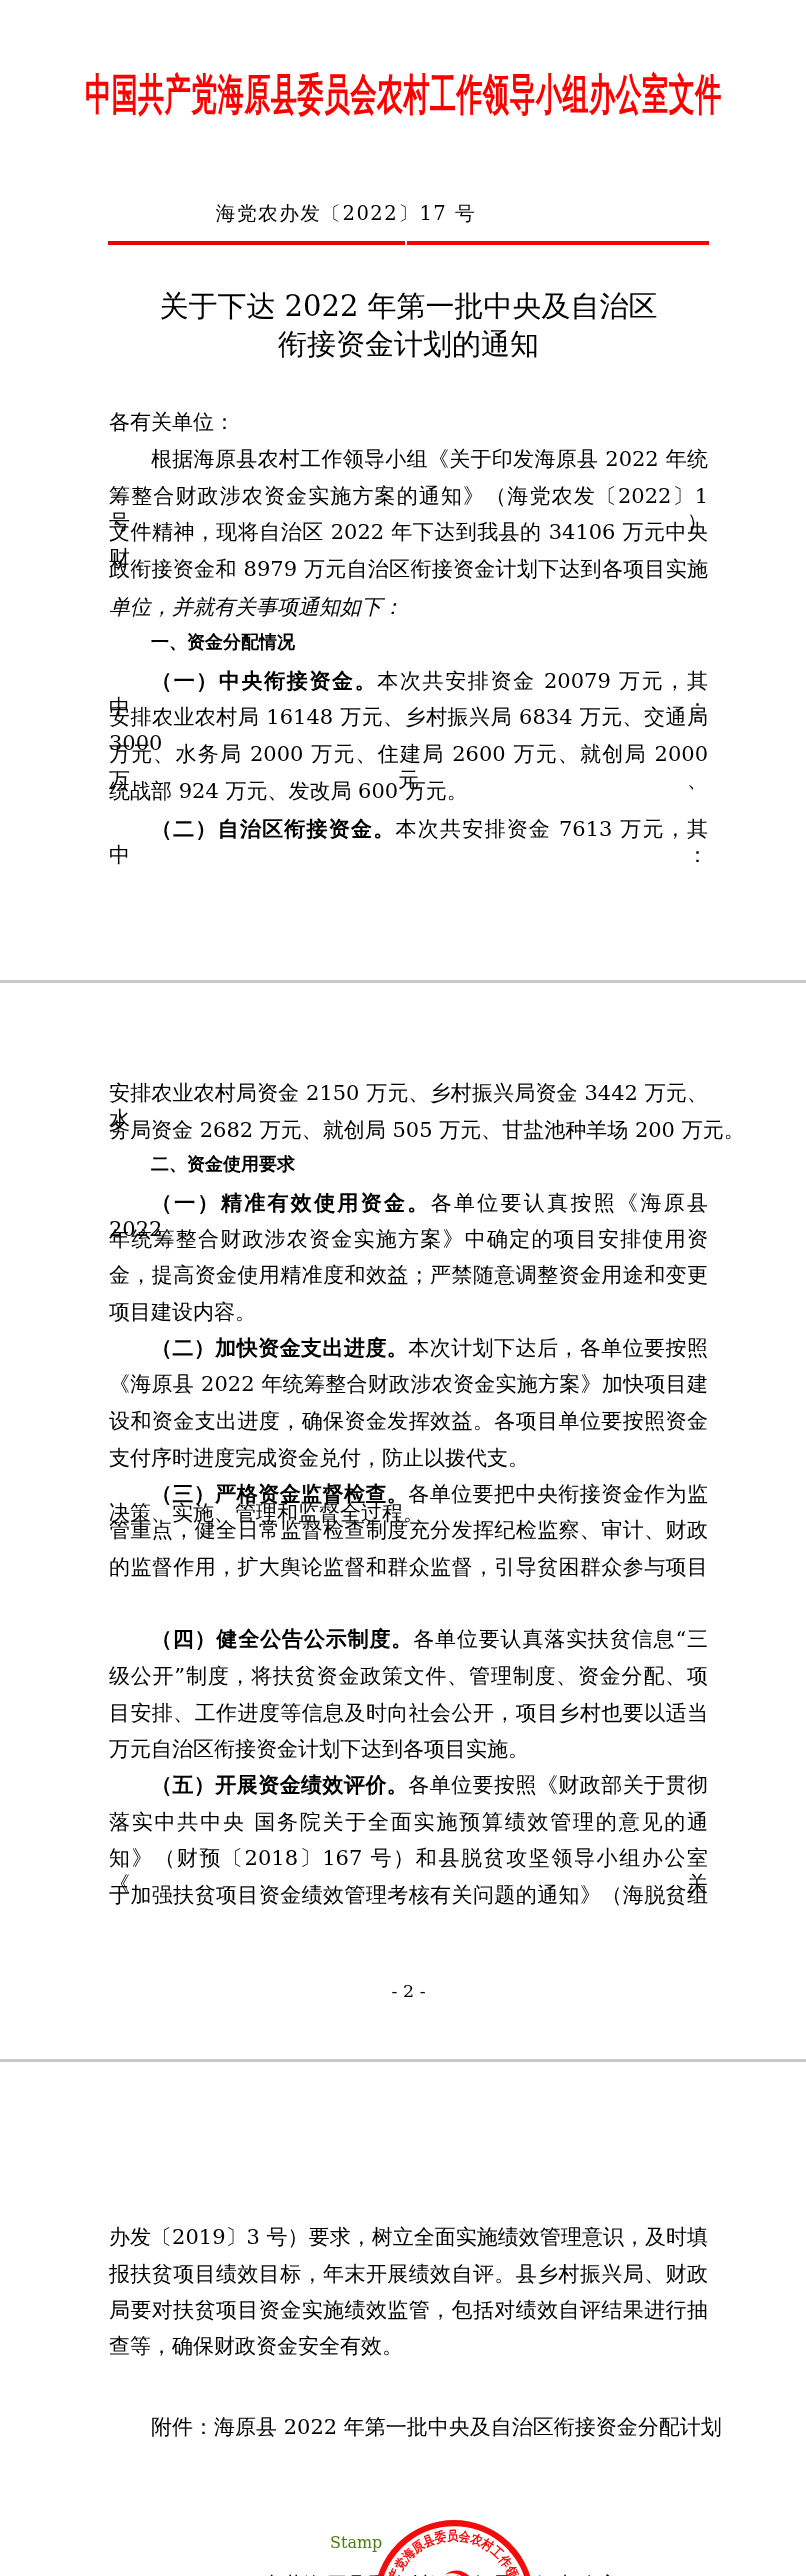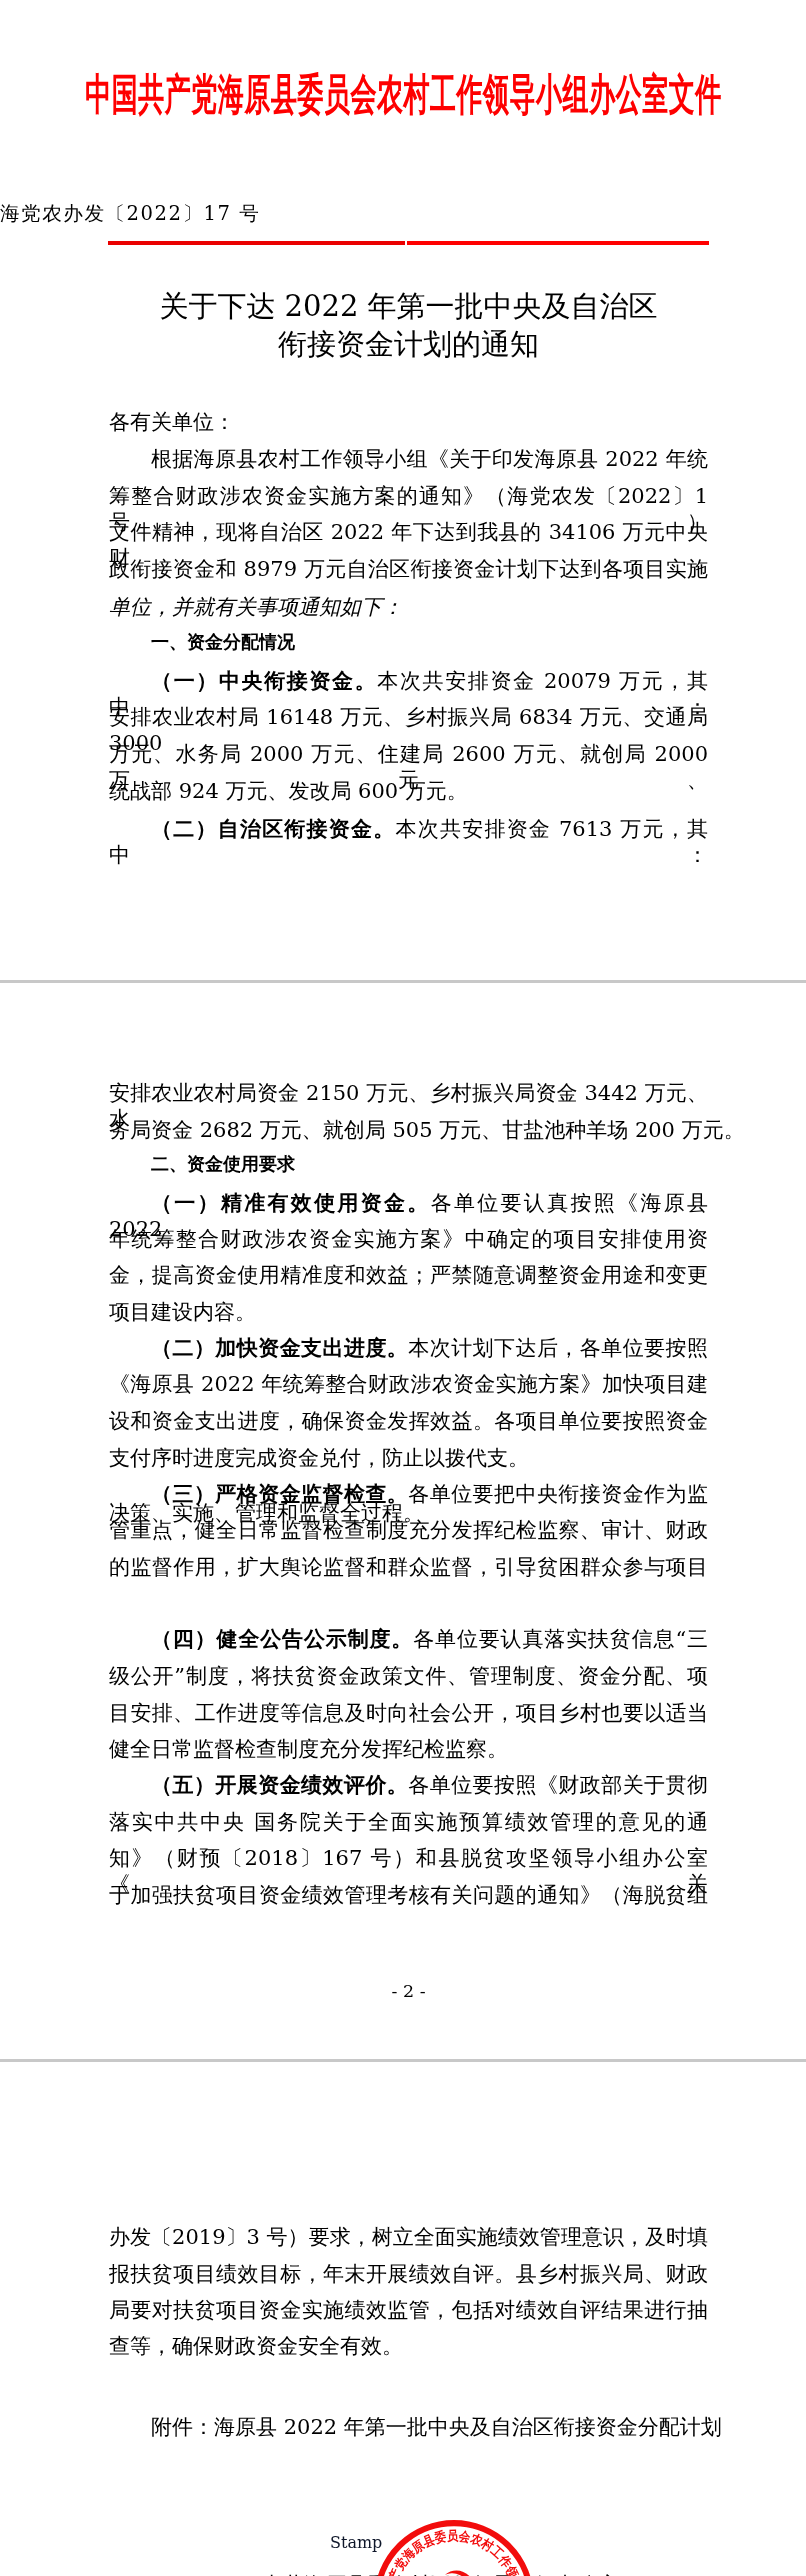--- a/index.html
+++ b/index.html
@@ -3,36 +3,36 @@
 <meta charset="utf-8">
 <style>
   html,body{margin:0;padding:0;background:#ffffff;}
   #screen{position:relative;width:807px;height:2854px;background:#ffffff;overflow:hidden;
           font-family:"DejaVu Serif","Liberation Serif",serif;color:#000;}
   .abs{position:absolute;}
   
   #red-header{top:66px;left:0;width:807px;text-align:center;color:#fe0000;
               font-size:25px;font-weight:900;letter-spacing:0.5px;white-space:nowrap;
               transform:scale(1.04,1.72);transform-origin:50% 0;}
-  #doc-number{top:200px;left:0;width:692px;font-size:19.6px;letter-spacing:1.5px;}
+  #doc-number{top:200px;left:0;width:692px;text-align:center;font-size:19.6px;letter-spacing:1.5px;}
   .redline{top:241px;height:3.6px;}
   #redline-left{left:108px;width:297px;background:#ea0000;}
   #redline-right{left:407px;width:302px;background:#ff0000;}
   #title-block{top:287px;left:109px;width:599px;text-align:center;
                font-size:29px;font-weight:400;line-height:38px;}
   
   .bl{position:absolute;left:109px;width:599px;font-size:21px;line-height:1.25;white-space:nowrap;}
   .jl{white-space:normal;text-align:justify;text-align-last:justify;text-justify:inter-character;}
   .hd{font-family:"DejaVu Sans","Liberation Sans",sans-serif;font-weight:700;font-size:18px;}
   .b{font-weight:700;}
   .pagesep{left:0;width:807px;height:3.1px;background:#c8c8c8;}
   #page-num{top:1981px;left:109px;width:599px;text-align:center;font-size:17.5px;}
   
   #signer-line{top:2571px;left:262px;font-size:21px;white-space:nowrap;z-index:2;}
-  #stamp-word{top:2533px;left:330px;font-size:16px;color:#0f172a;z-index:5;
+  #stamp-word{top:2533px;left:330px;font-size:16px;color:#4d7c0f;z-index:5;
               font-family:"DejaVu Serif","Liberation Serif",serif;}
   #seal{top:2519px;left:373px;width:162px;height:162px;z-index:4;opacity:.95;}
 </style>
 </head>
 <body>
 
 <div id="screen">
 
   <div class="abs" id="red-header">中国共产党海原县委员会农村工作领导小组办公室文件</div>
 
@@ -75,21 +75,21 @@
       <div class="bl jl" style="top: 1371px;"><span>《海原县 2022 年统筹整合财政涉农资金实施方案》加快项目建</span></div>
       <div class="bl jl" style="top: 1408px;"><span>设和资金支出进度，确保资金发挥效益。各项目单位要按照资金</span></div>
       <div class="bl" style="top: 1445px;"><span>支付序时进度完成资金兑付，防止以拨代支。</span></div>
       <div class="bl jl" style="text-indent: 42px; top: 1481px;"><span class="b">（三）严格资金监督检查。</span><span>各单位要把中央衔接资金作为监</span></div>
       <div class="bl jl" style="top: 1517px;"><span>管重点，健全日常监督检查制度充分发挥纪检监察、审计、财政</span></div>
       <div class="bl jl" style="top: 1554px;"><span>的监督作用，扩大舆论监督和群众监督，引导贫困群众参与项目</span></div>
       <div class="bl" style="top: 1500px;"><span>决策、实施、管理和监督全过程。</span></div>
       <div class="bl jl" style="text-indent: 42px; top: 1626px;"><span class="b">（四）健全公告公示制度。</span><span>各单位要认真落实扶贫信息“三</span></div>
       <div class="bl jl" style="top: 1663px;"><span>级公开”制度，将扶贫资金政策文件、管理制度、资金分配、项</span></div>
       <div class="bl jl" style="top: 1700px;"><span>目安排、工作进度等信息及时向社会公开，项目乡村也要以适当</span></div>
-      <div class="bl" style="top: 1736px;"><span>健全日常监督检查制度充分发挥纪检监察。</span></div>
+      <div class="bl" style="top: 1736px;"><span>万元自治区衔接资金计划下达到各项目实施。</span></div>
       <div class="bl jl" style="text-indent: 42px; top: 1772px;"><span class="b">（五）开展资金绩效评价。</span><span>各单位要按照《财政部关于贯彻</span></div>
       <div class="bl jl" style="top: 1809px;"><span>落实中共中央 国务院关于全面实施预算绩效管理的意见的通</span></div>
       <div class="bl jl" style="top: 1845px;"><span>知》（财预〔2018〕167 号）和县脱贫攻坚领导小组办公室《关</span></div>
       <div class="bl jl" style="top: 1882px;"><span>于加强扶贫项目资金绩效管理考核有关问题的通知》（海脱贫组</span></div>
     </div>
   <div class="abs" id="page-num">- 2 -</div>
 
   <div class="abs pagesep" style="top:2059px"></div>
 
   <div>

